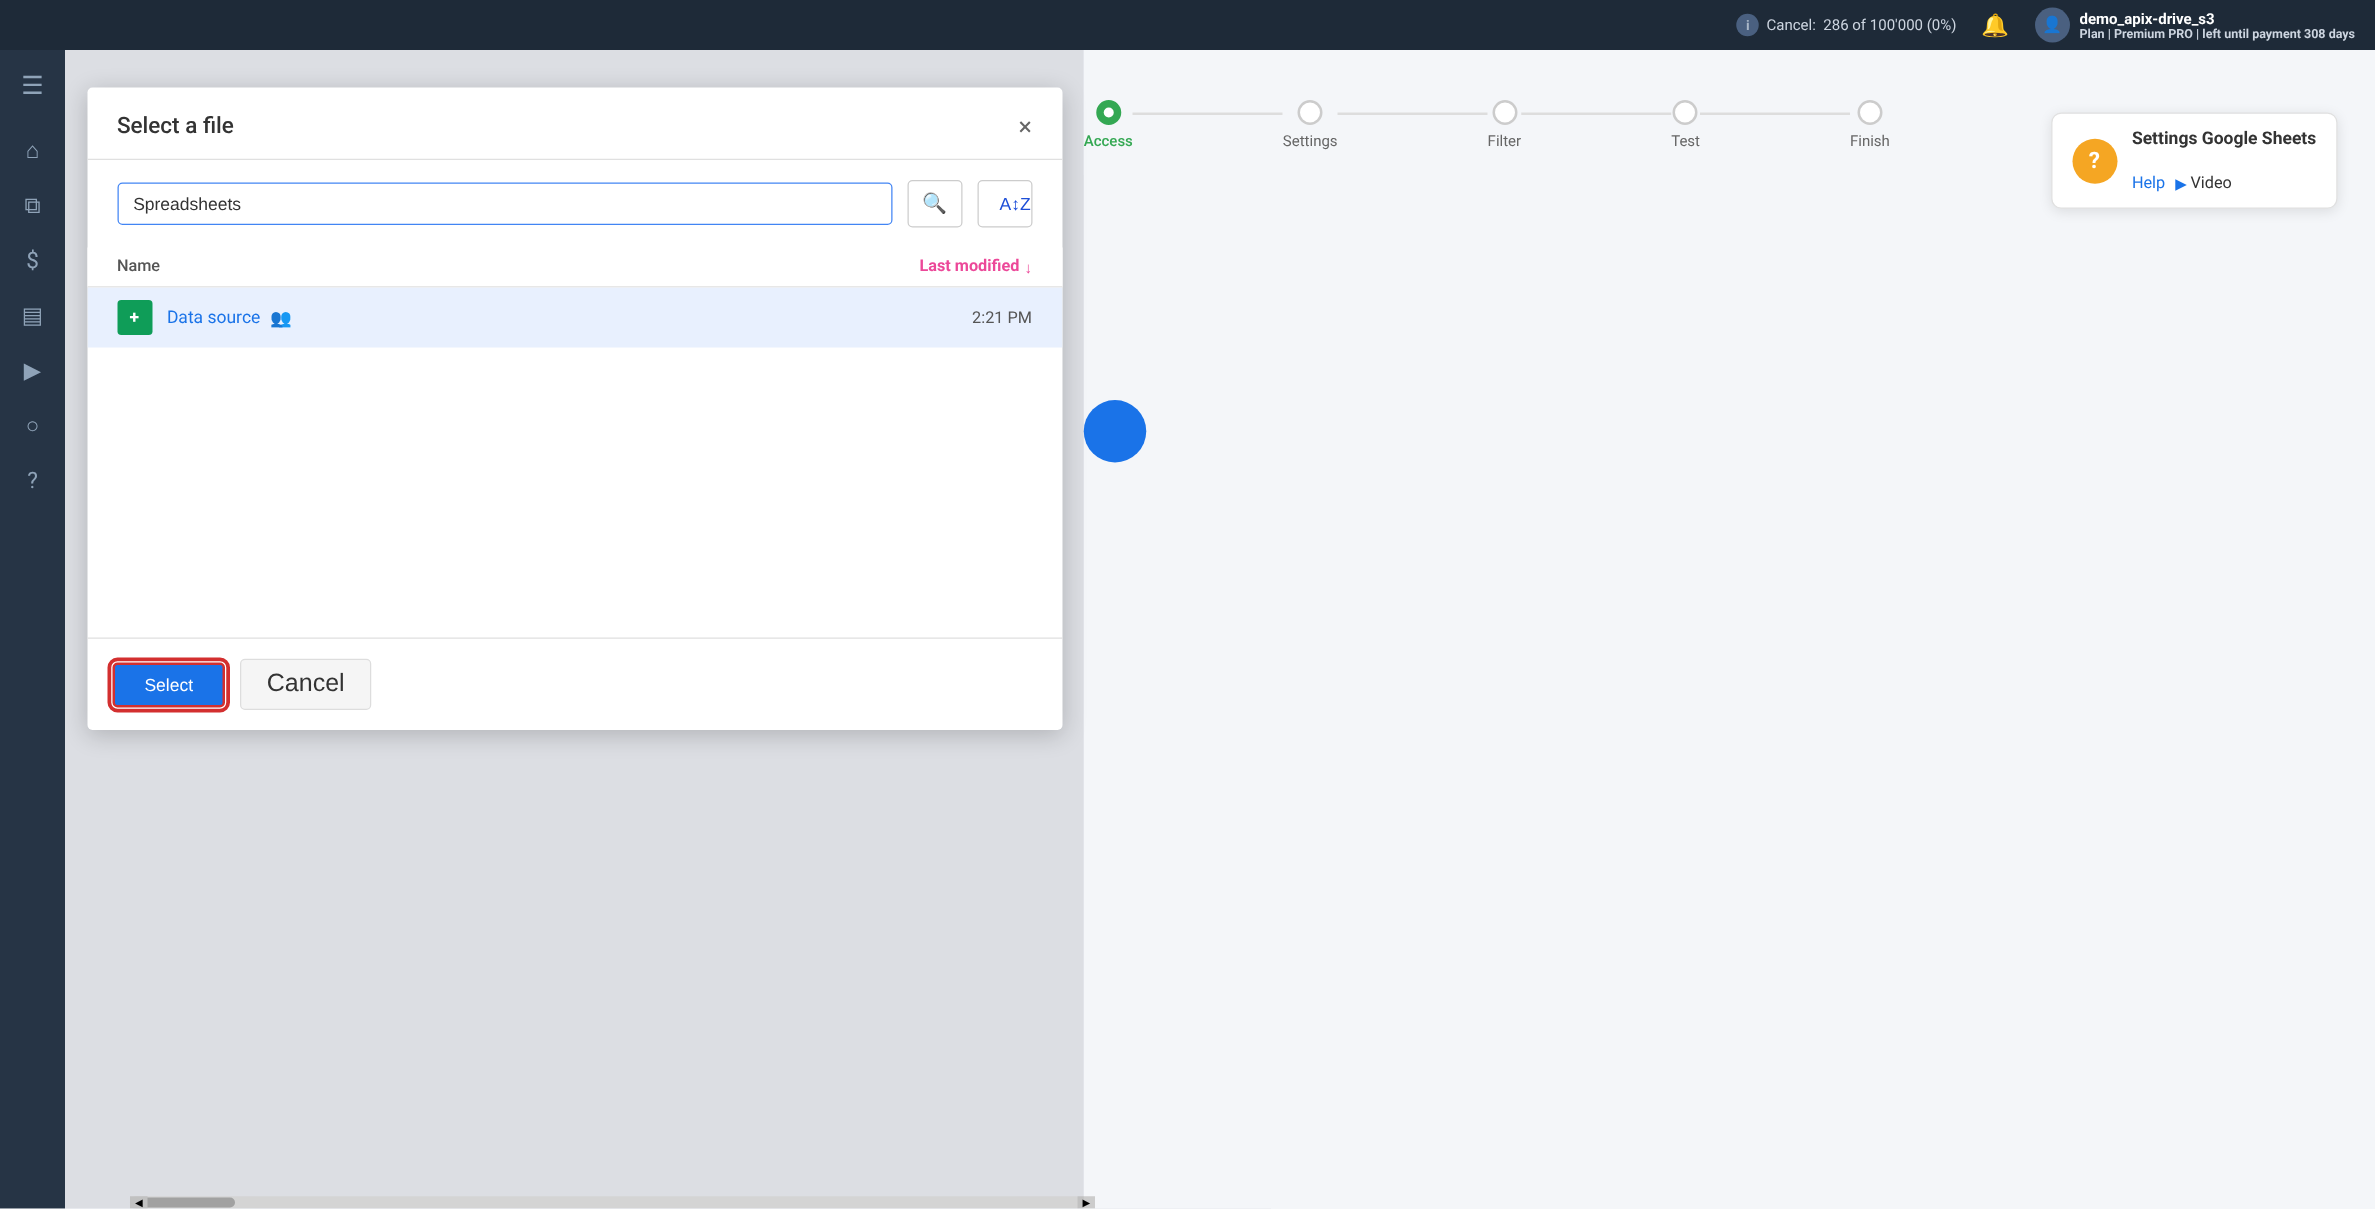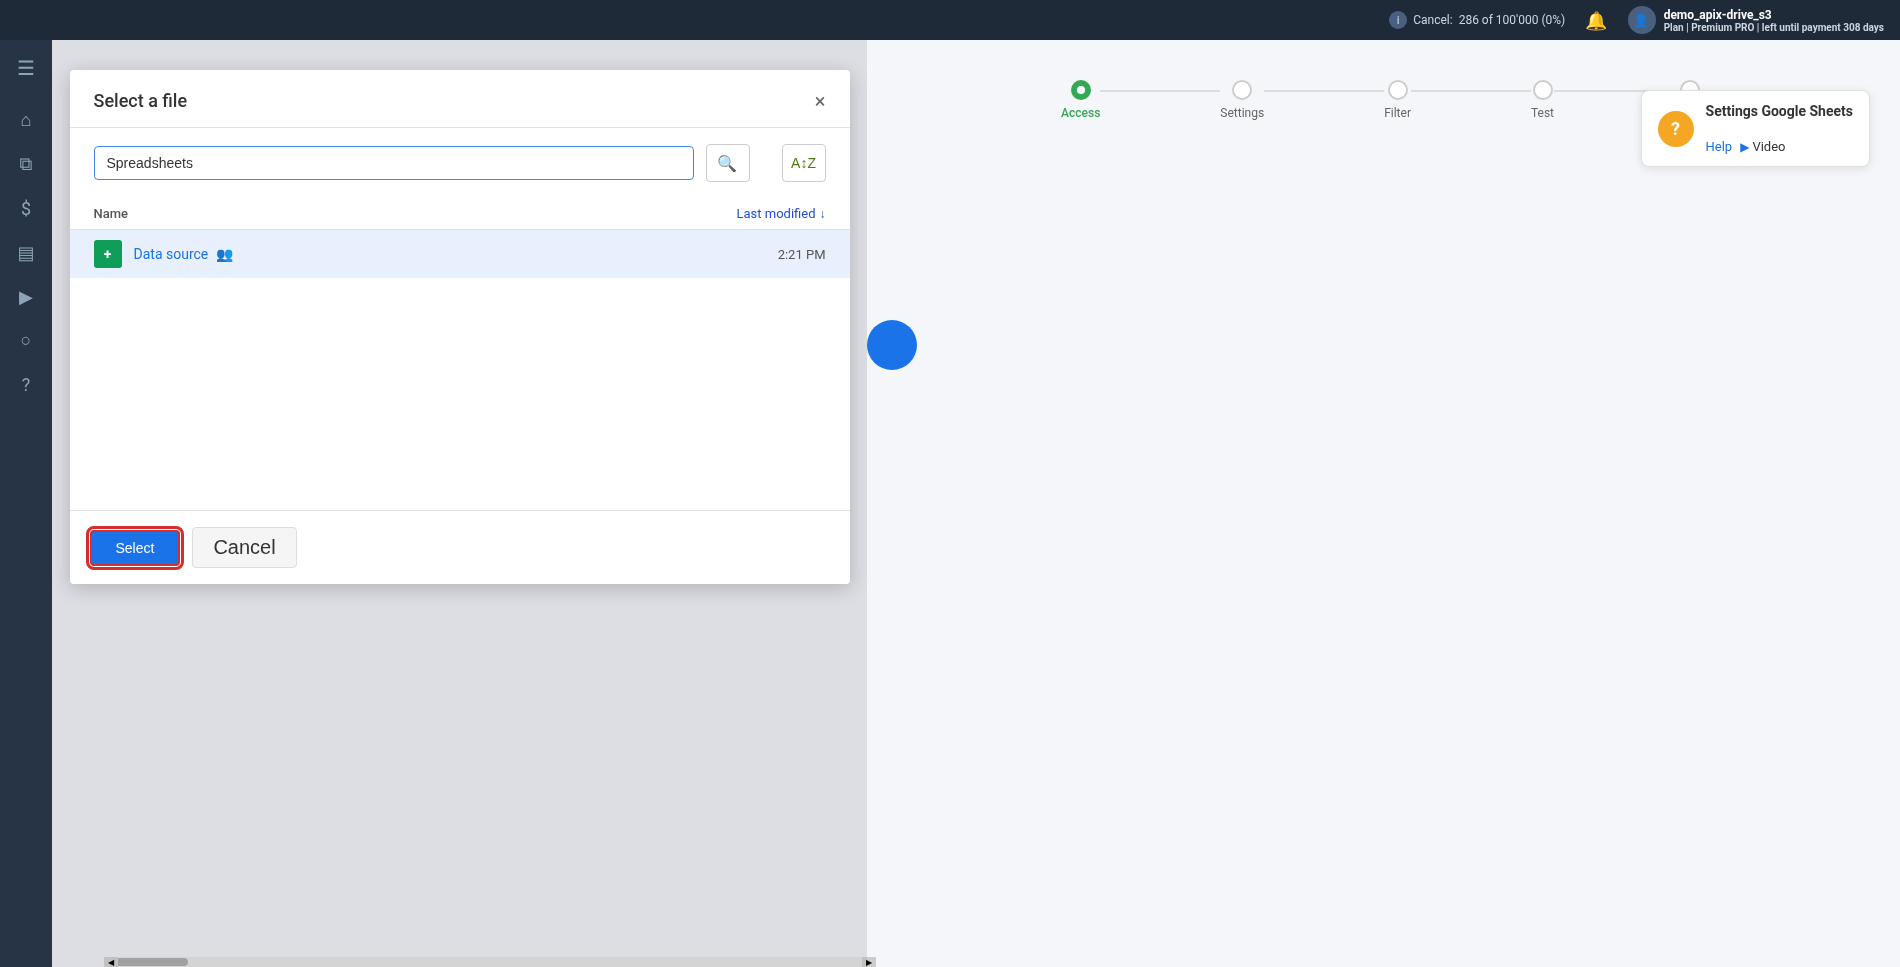--- a/index.html
+++ b/index.html
@@ -156,47 +156,46 @@
       display: flex; align-items: center; justify-content: center;
       cursor: pointer;
       font-size: 16px;
       color: #555;
     }
     .sort-btn {
       width: 44px; height: 38px;
       background: #fff;
       border: 1px solid #ccc;
       border-radius: 4px;
-      display: flex; align-items: center; justify-content: center;
+      display: flex; align-items: center; justify-content: flex-end;
       cursor: pointer;
       font-size: 14px;
-      color: #4d7c0f;
-      margin-left: 20px;
+      color: #1d4ed8;
     }
 
     .dialog-table-header {
       display: flex;
       align-items: center;
       padding: 8px 24px;
       border-bottom: 1px solid #e0e0e0;
       background: #fff;
     }
     .col-name {
       flex: 1;
       font-size: 13px;
       font-weight: 500;
       color: #555;
     }
     .col-modified {
       display: flex;
       align-items: center;
       gap: 4px;
       font-size: 13px;
-      font-weight: 400;
-      color: #1d4ed8;
+      font-weight: 700;
+      color: #ec4899;
     }
     .col-modified .arrow { font-size: 12px; }
 
     .dialog-file-list {
       min-height: 280px;
       overflow-y: auto;
     }
     .file-row {
       display: flex;
       align-items: center;
@@ -292,21 +291,21 @@
     .tooltip-text .title { font-weight: 700; font-size: 14px; margin-bottom: 20px; text-align: center; }
     .tooltip-links { display: flex; align-items: center; gap: 8px; }
     .tooltip-links a { color: #1a73e8; text-decoration: none; font-size: 13px; }
     .video-link { display: flex; align-items: center; gap: 3px; }
     .video-icon { color: #1a73e8; font-size: 12px; }
 
     
     .steps-bar {
       display: flex;
       align-items: center;
-      justify-content: center;
+      justify-content: flex-start;
       gap: 0;
       padding: 40px 0 20px;
       background: #f4f6f9;
     }
     .step-item {
       display: flex;
       flex-direction: column;
       align-items: center;
       position: relative;
     }

